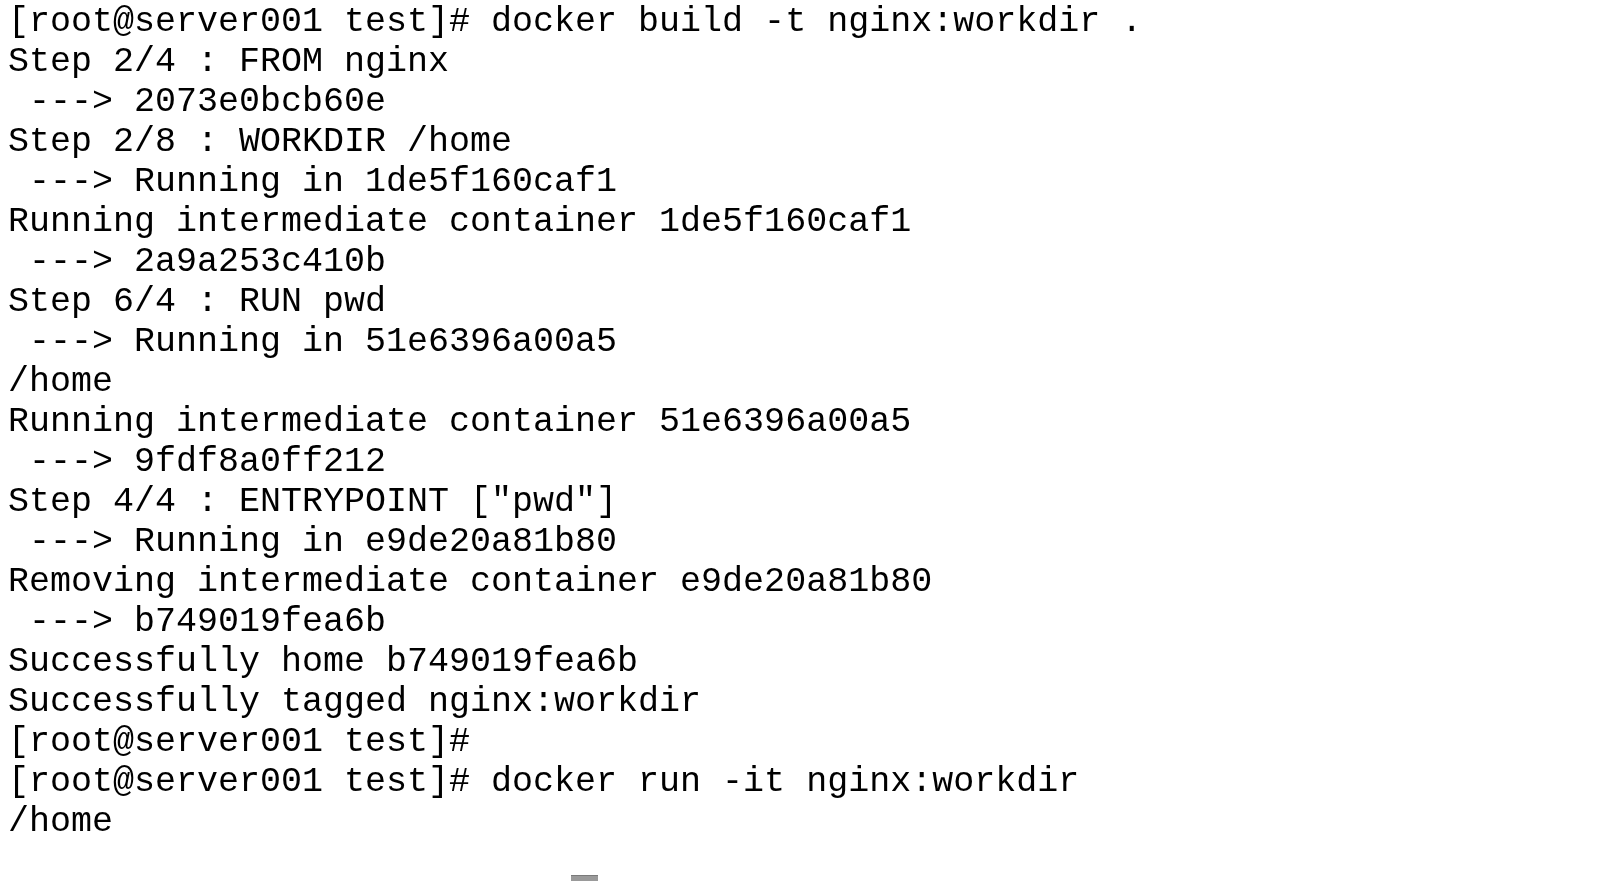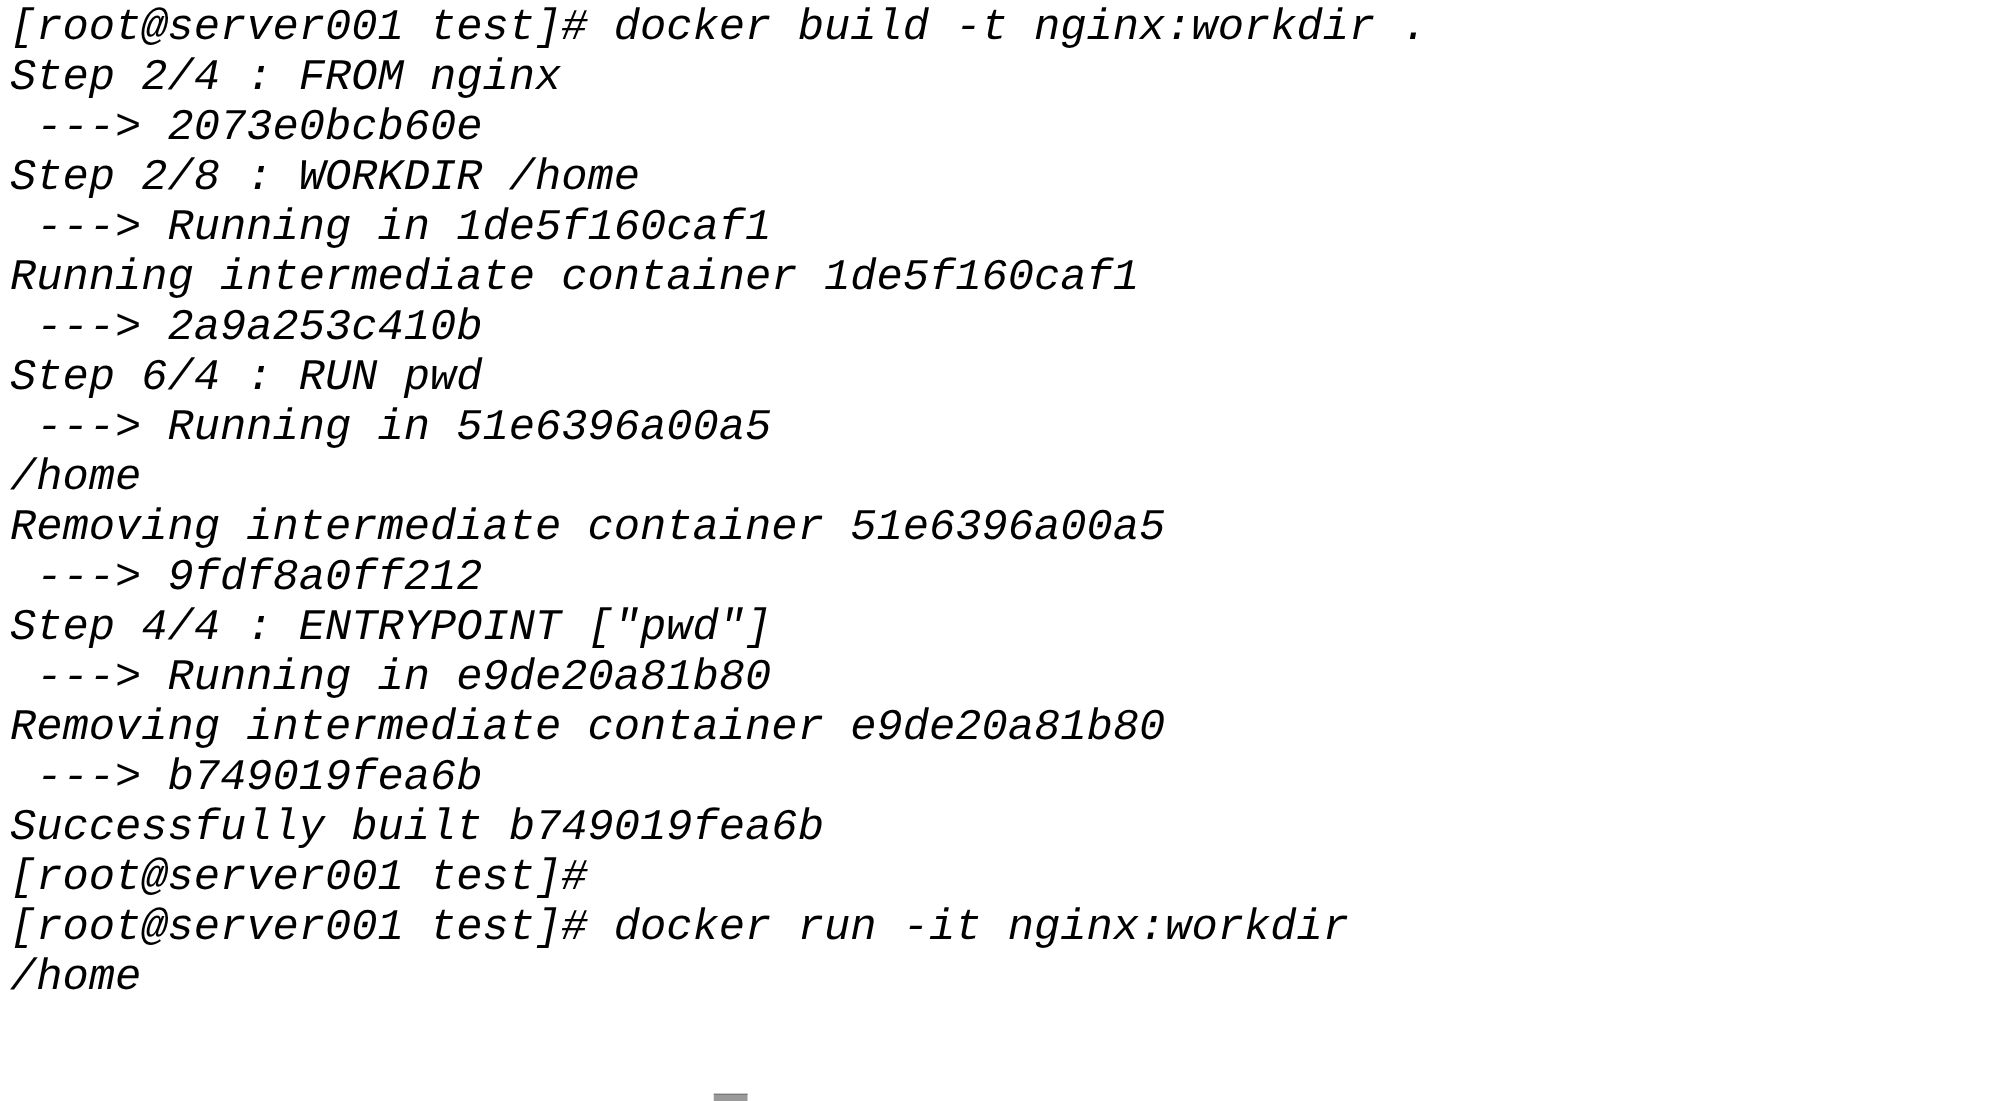--- a/index.html
+++ b/index.html
@@ -19,21 +19,20 @@
     left: 0;
     width: 1600px;
     height: 881px;
     background: #ffffff;
     color: #000000;
     font-family: "Liberation Mono", "DejaVu Sans Mono", monospace;
     font-size: 35px;
     line-height: 40px;
     padding: 2px 0 0 8px;
     box-sizing: border-box;
-    font-style: italic;
   }
   .line {
     white-space: pre;
     height: 40px;
   }
   .cursor {
     position: absolute;
     left: 571px;
     top: 875px;
     width: 27px;
@@ -49,25 +48,26 @@
   <div class="line">[root@server001 test]# docker build -t nginx:workdir .</div>
   <div class="line">Step 2/4 : FROM nginx</div>
   <div class="line"> ---&gt; 2073e0bcb60e</div>
   <div class="line">Step 2/8 : WORKDIR /home</div>
   <div class="line"> ---&gt; Running in 1de5f160caf1</div>
   <div class="line">Running intermediate container 1de5f160caf1</div>
   <div class="line"> ---&gt; 2a9a253c410b</div>
   <div class="line">Step 6/4 : RUN pwd</div>
   <div class="line"> ---&gt; Running in 51e6396a00a5</div>
   <div class="line">/home</div>
-  <div class="line">Removing intermediate container 51e6396a00a5</div>
+  <div class="line">Running intermediate container 51e6396a00a5</div>
   <div class="line"> ---&gt; 9fdf8a0ff212</div>
   <div class="line">Step 4/4 : ENTRYPOINT ["pwd"]</div>
   <div class="line"> ---&gt; Running in e9de20a81b80</div>
   <div class="line">Removing intermediate container e9de20a81b80</div>
   <div class="line"> ---&gt; b749019fea6b</div>
-  <div class="line">Successfully built b749019fea6b</div>
+  <div class="line">Successfully home b749019fea6b</div>
+  <div class="line">Successfully tagged nginx:workdir</div>
   <div class="line">[root@server001 test]#</div>
   <div class="line">[root@server001 test]# docker run -it nginx:workdir</div>
   <div class="line">/home</div>
 </div>
 
 <div class="cursor"></div>
 
 </body></html>

